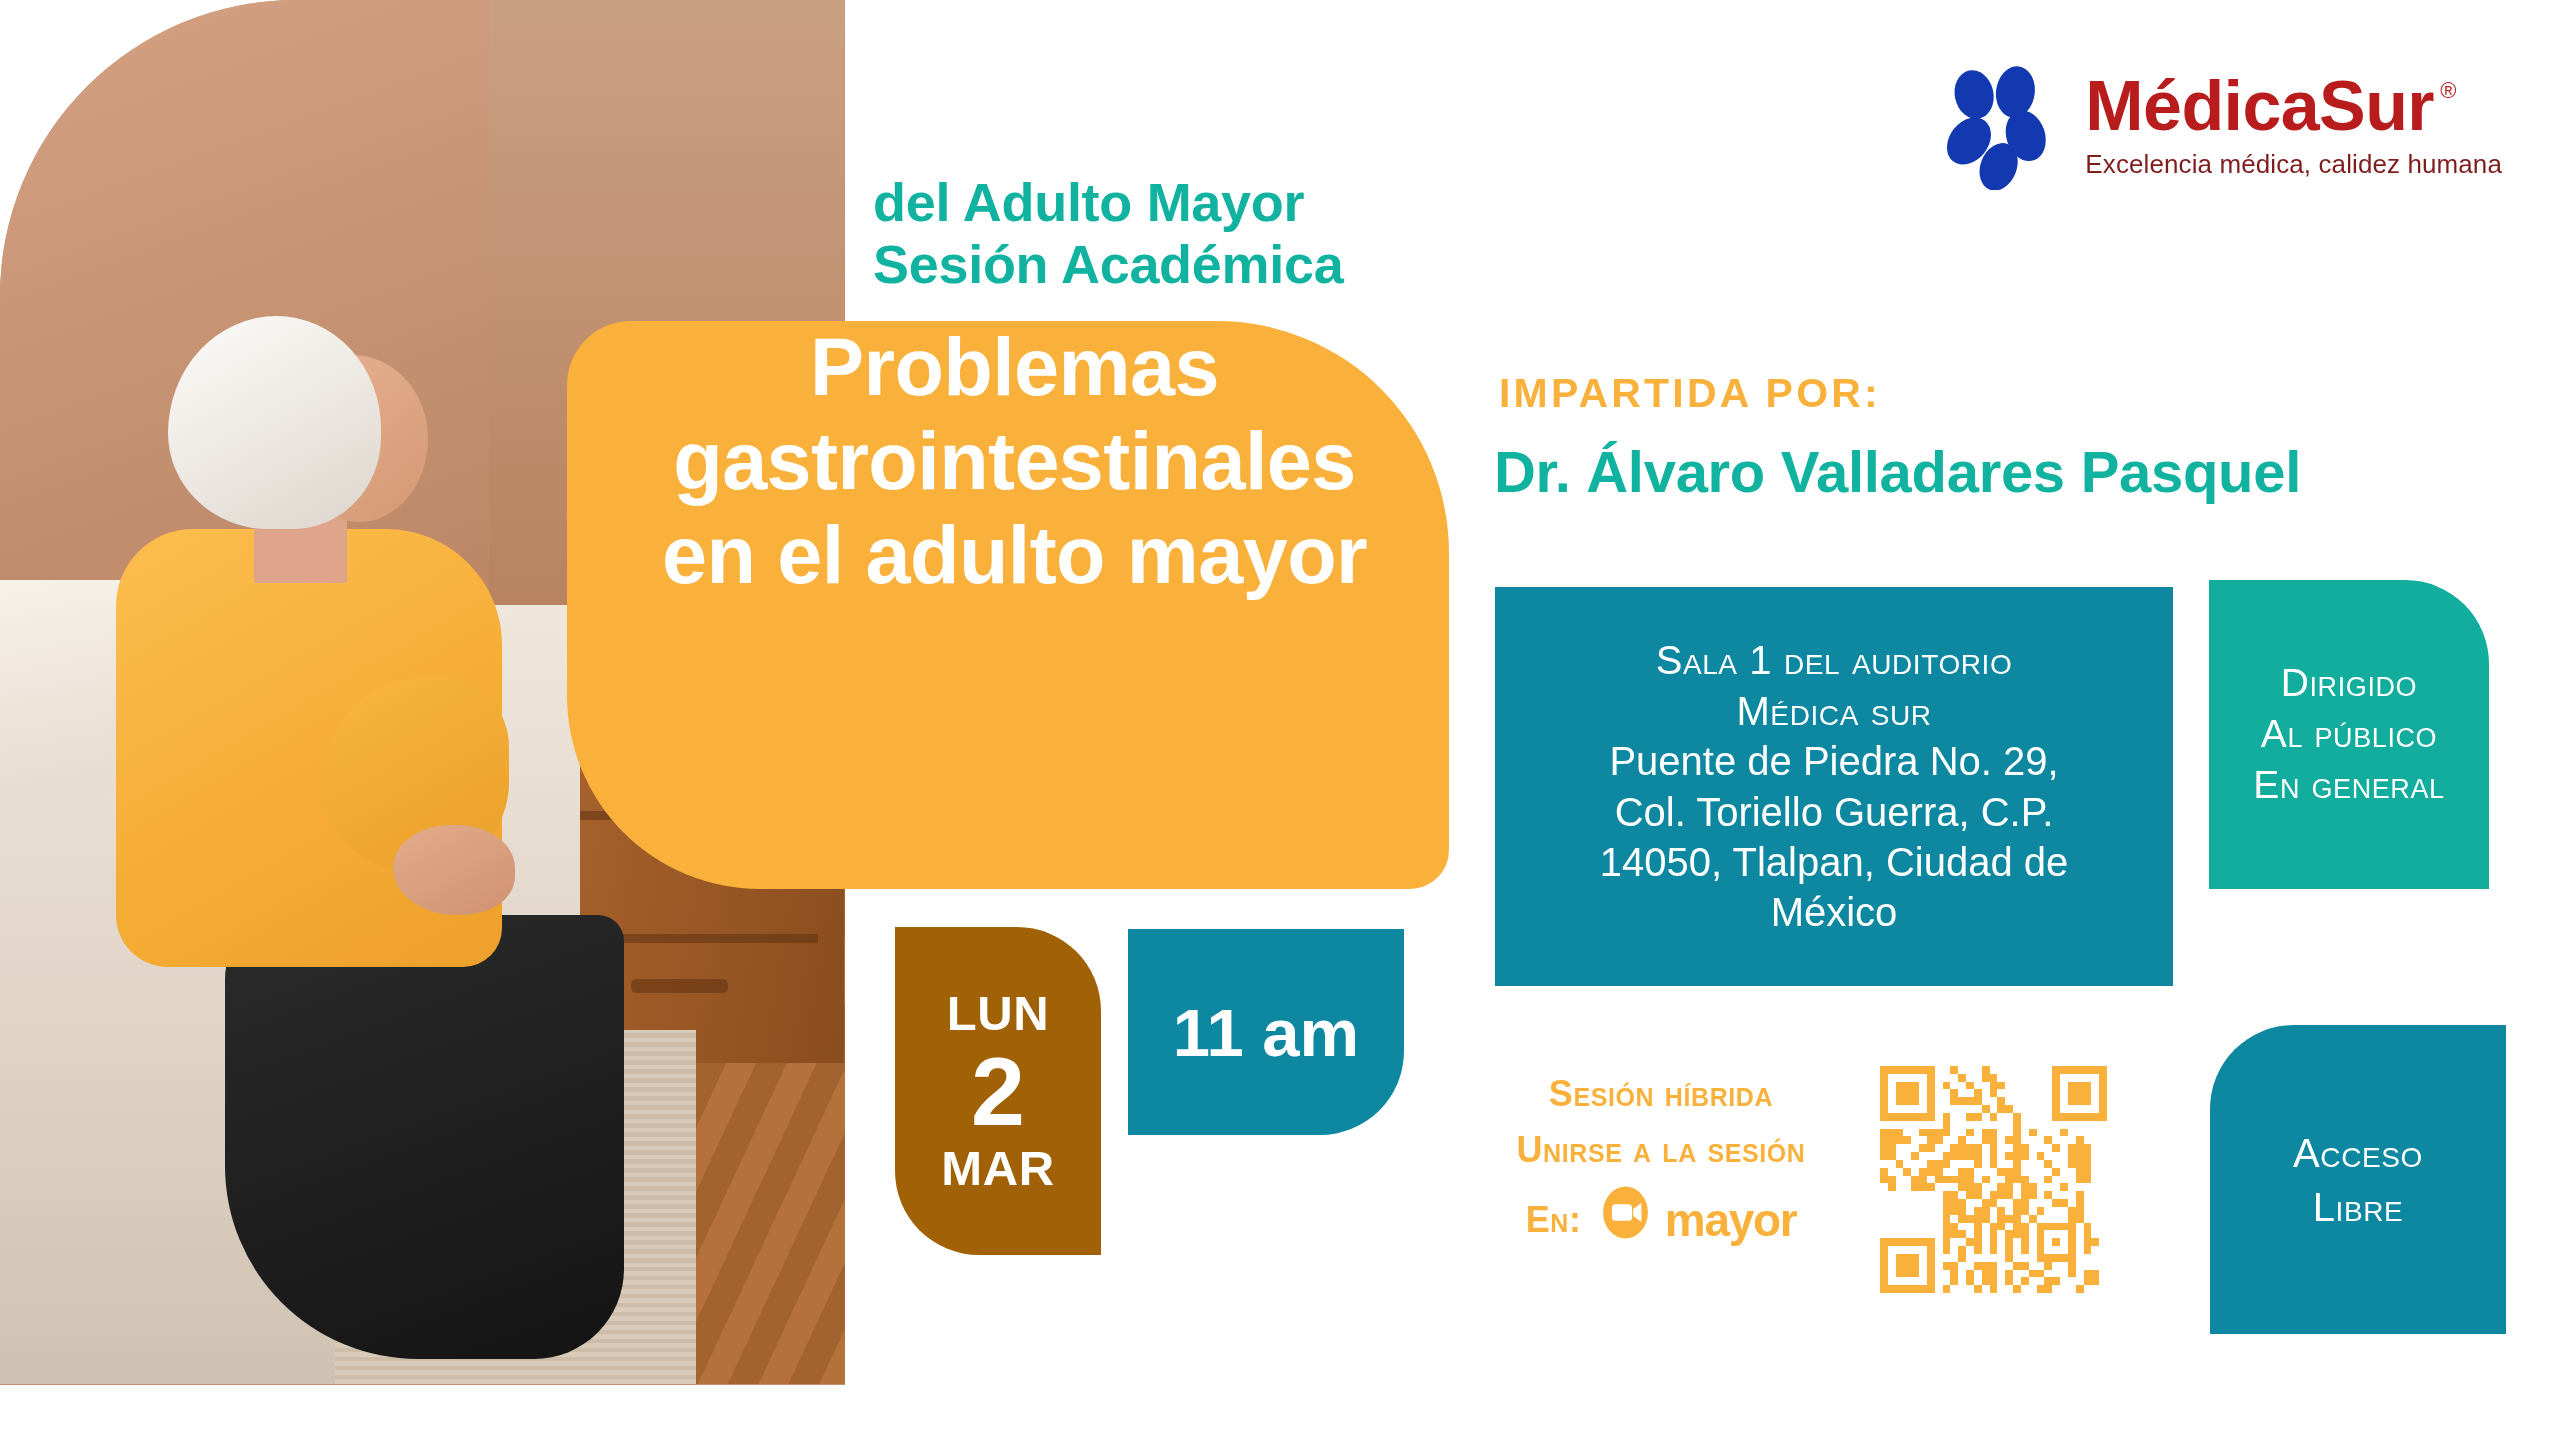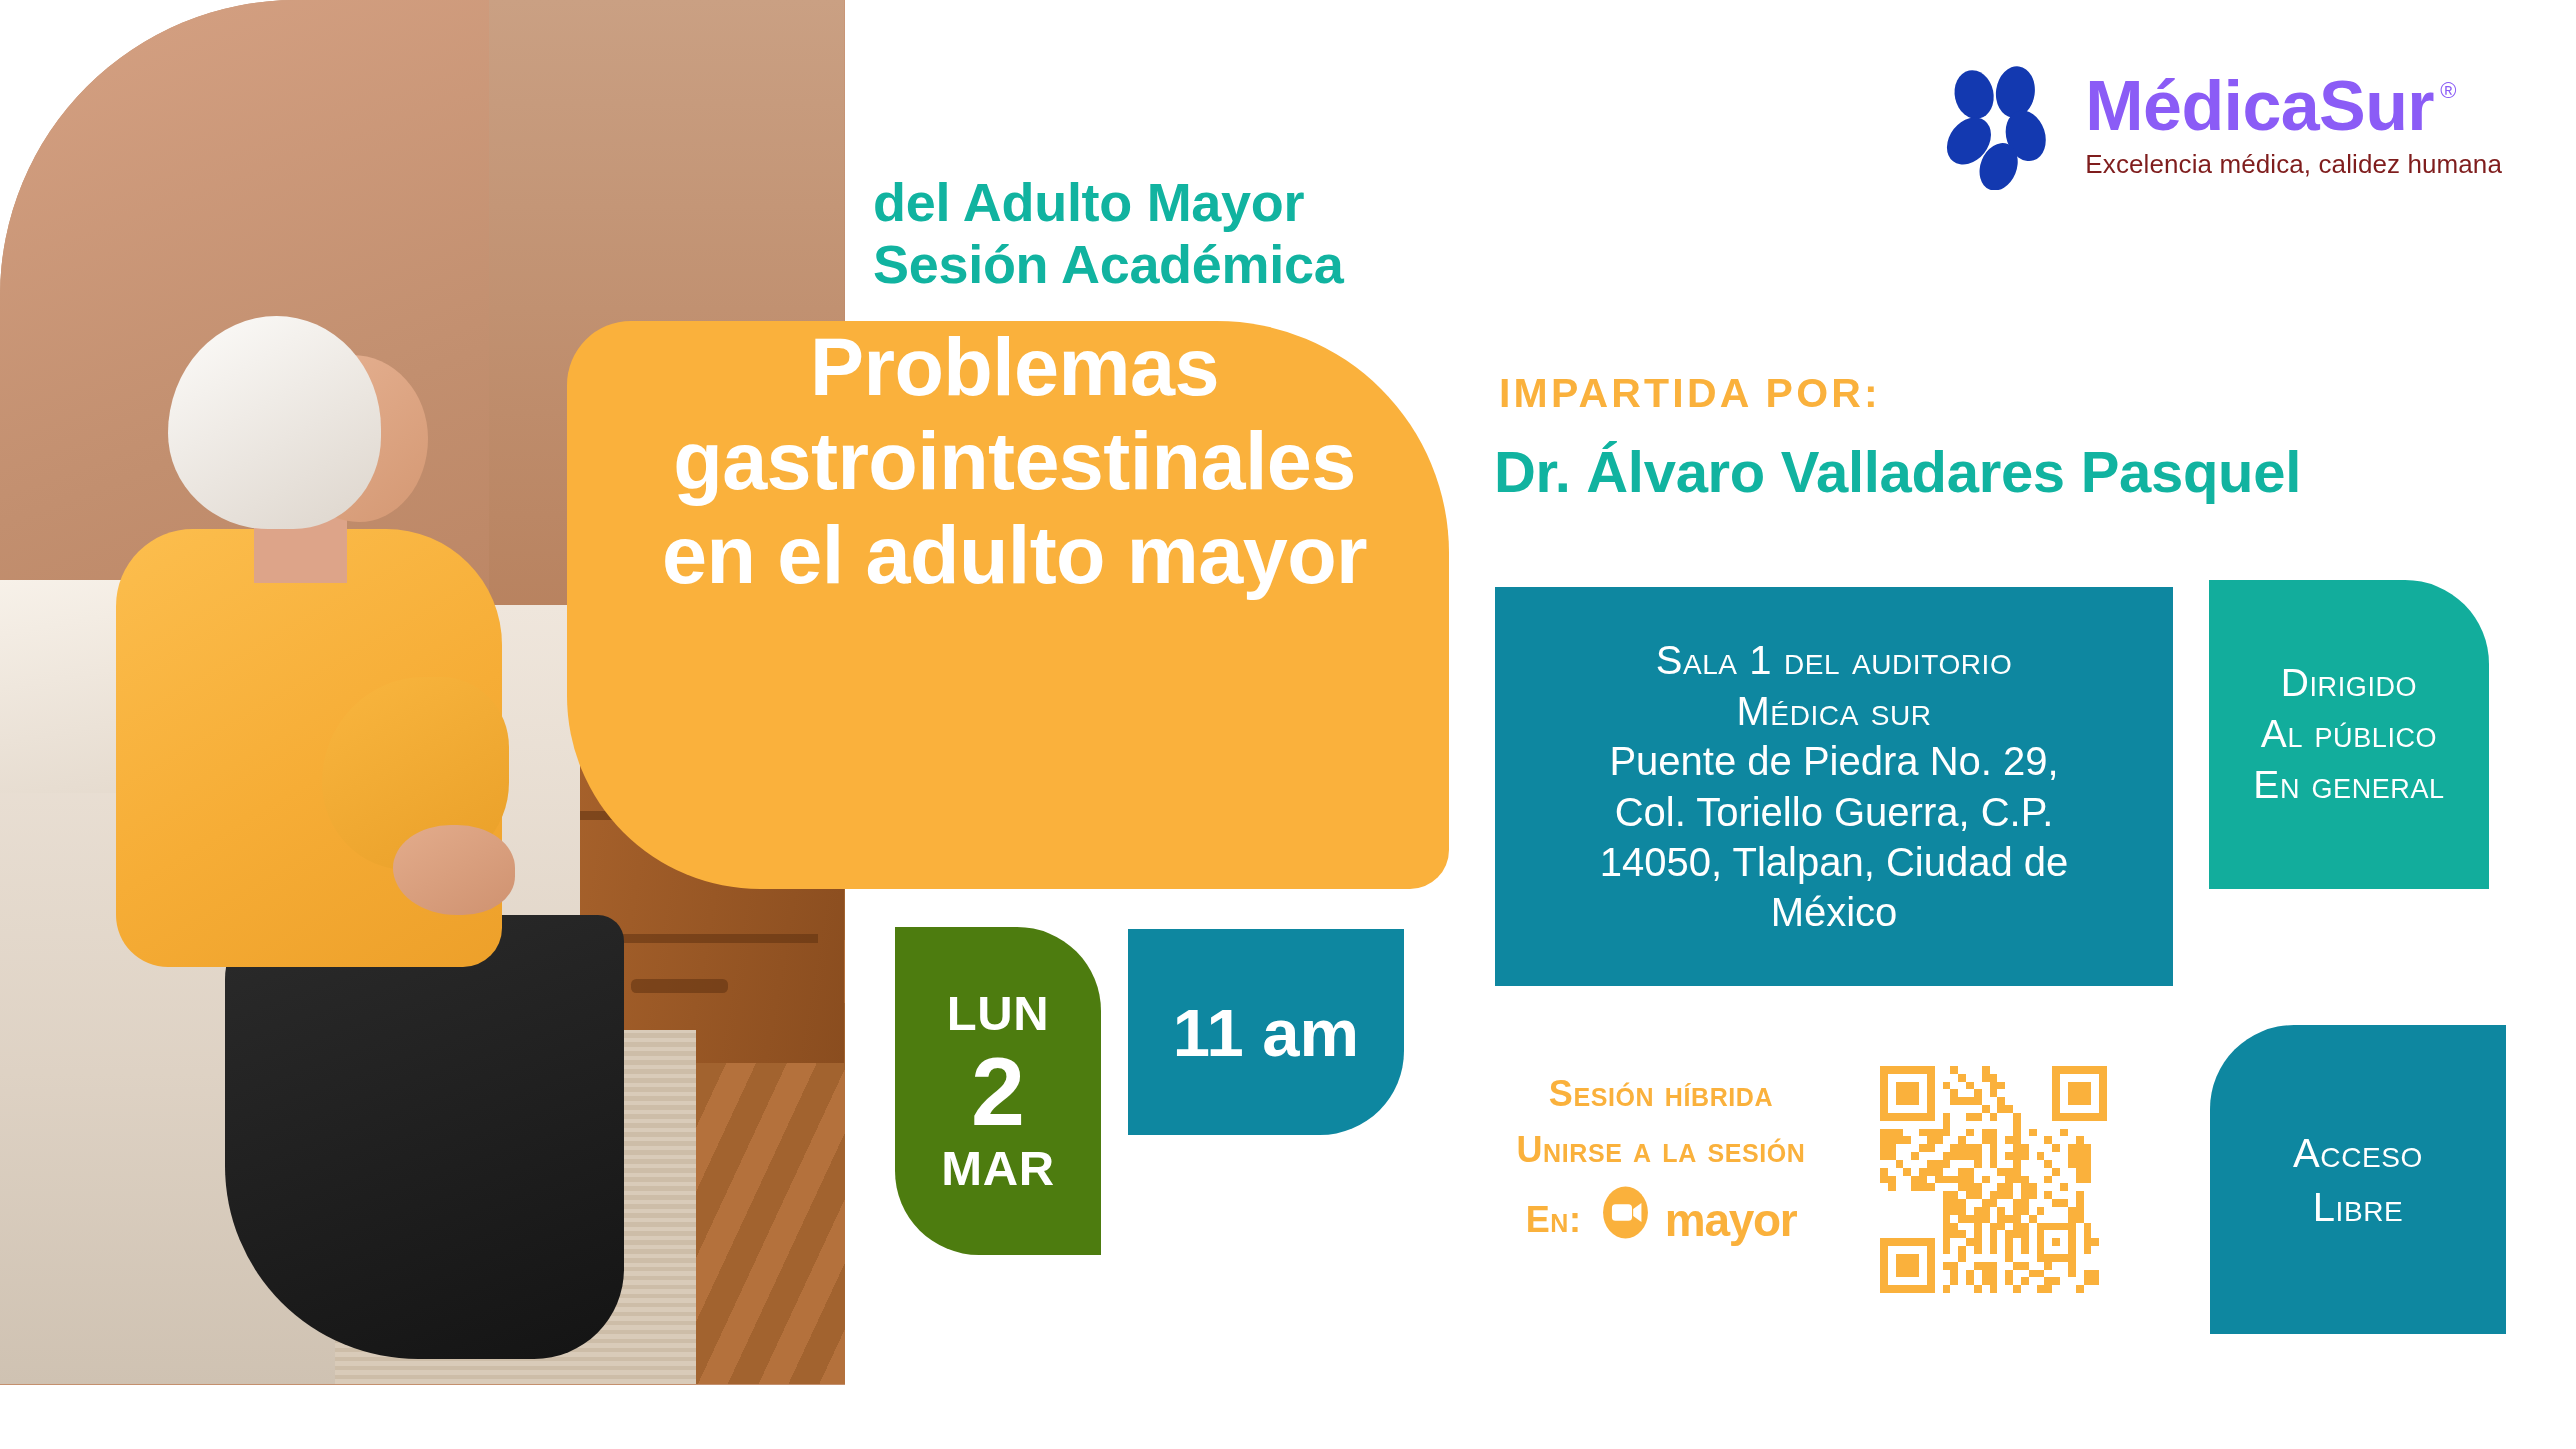--- a/index.html
+++ b/index.html
@@ -37,21 +37,21 @@
     background:linear-gradient(150deg,#f9b63f,#e99f28);border-radius:60% 40% 50% 50%;}
   .ph-hand{position:absolute;left:277px;top:509px;width:122px;height:90px;
     background:linear-gradient(150deg,#e3ac8c,#cf9270);border-radius:50% 50% 45% 55%;}
   .ph-legs{position:absolute;left:109px;top:599px;width:399px;height:444px;
     background:linear-gradient(160deg,#2b2b2b,#141414);border-radius:64px 26px 90px 193px;}
 
   
   #logo{position:absolute;right:74px;top:61px;display:flex;align-items:center;gap:18px;}
   #logo svg{display:block;}
   .logo-txt{display:flex;flex-direction:column;}
-  .logo-name{font-size:70px;font-weight:700;color:#8b5cf6;line-height:1;letter-spacing:-0.6px;
+  .logo-name{font-size:70px;font-weight:700;color:#b91c1c;line-height:1;letter-spacing:-0.6px;
     display:flex;align-items:flex-start;}
   .logo-reg{font-size:22px;font-weight:400;margin-left:6.4px;margin-top:9px;}
   .logo-tag{font-size:26px;color:#7f1d1d;margin-top:7.7px;letter-spacing:0.1px;}
 
   
   #kicker{position:absolute;left:873px;top:171px;color:#11b3a0;
     font-size:54px;font-weight:700;line-height:1.15;letter-spacing:-0.3px;}
 
   
   #titlecard{position:absolute;left:567px;top:321px;width:882px;height:568px;
@@ -80,21 +80,21 @@
     background:#12AD9C;border-radius:0 84px 0 0;color:#fff;
     display:flex;align-items:center;justify-content:center;text-align:center;
     font-size:39px;line-height:1.3;padding:0 10.3px;box-sizing:border-box;}
   #acceso{position:absolute;left:2210px;top:1025px;width:296px;height:309px;
     background:#0E87A0;border-radius:84px 0 0 0;color:#ffffff;
     display:flex;align-items:center;justify-content:center;text-align:center;
     font-size:40px;line-height:1.35;padding:0 10.3px;box-sizing:border-box;}
 
   
   #datebadge{position:absolute;left:895px;top:927px;width:206px;height:328px;
-    background:#4d7c0f;border-radius:0 84px 0 84px;color:#fff;
+    background:#a16207;border-radius:0 84px 0 84px;color:#fff;
     display:flex;flex-direction:column;align-items:center;justify-content:center;}
   #d-dow{font-size:49px;font-weight:700;letter-spacing:0.6px;line-height:1;}
   #d-num{font-size:97px;font-weight:700;line-height:1.05;margin:2.6px 0 1.3px;}
   #d-mon{font-size:49px;font-weight:700;letter-spacing:0.6px;line-height:1;}
   #timebadge{position:absolute;left:1128px;top:929px;width:276px;height:206px;
     background:#0E87A0;border-radius:0 0 84px 0;color:#fff;
     display:flex;align-items:center;justify-content:center;
     font-size:67px;font-weight:700;}
 
   

